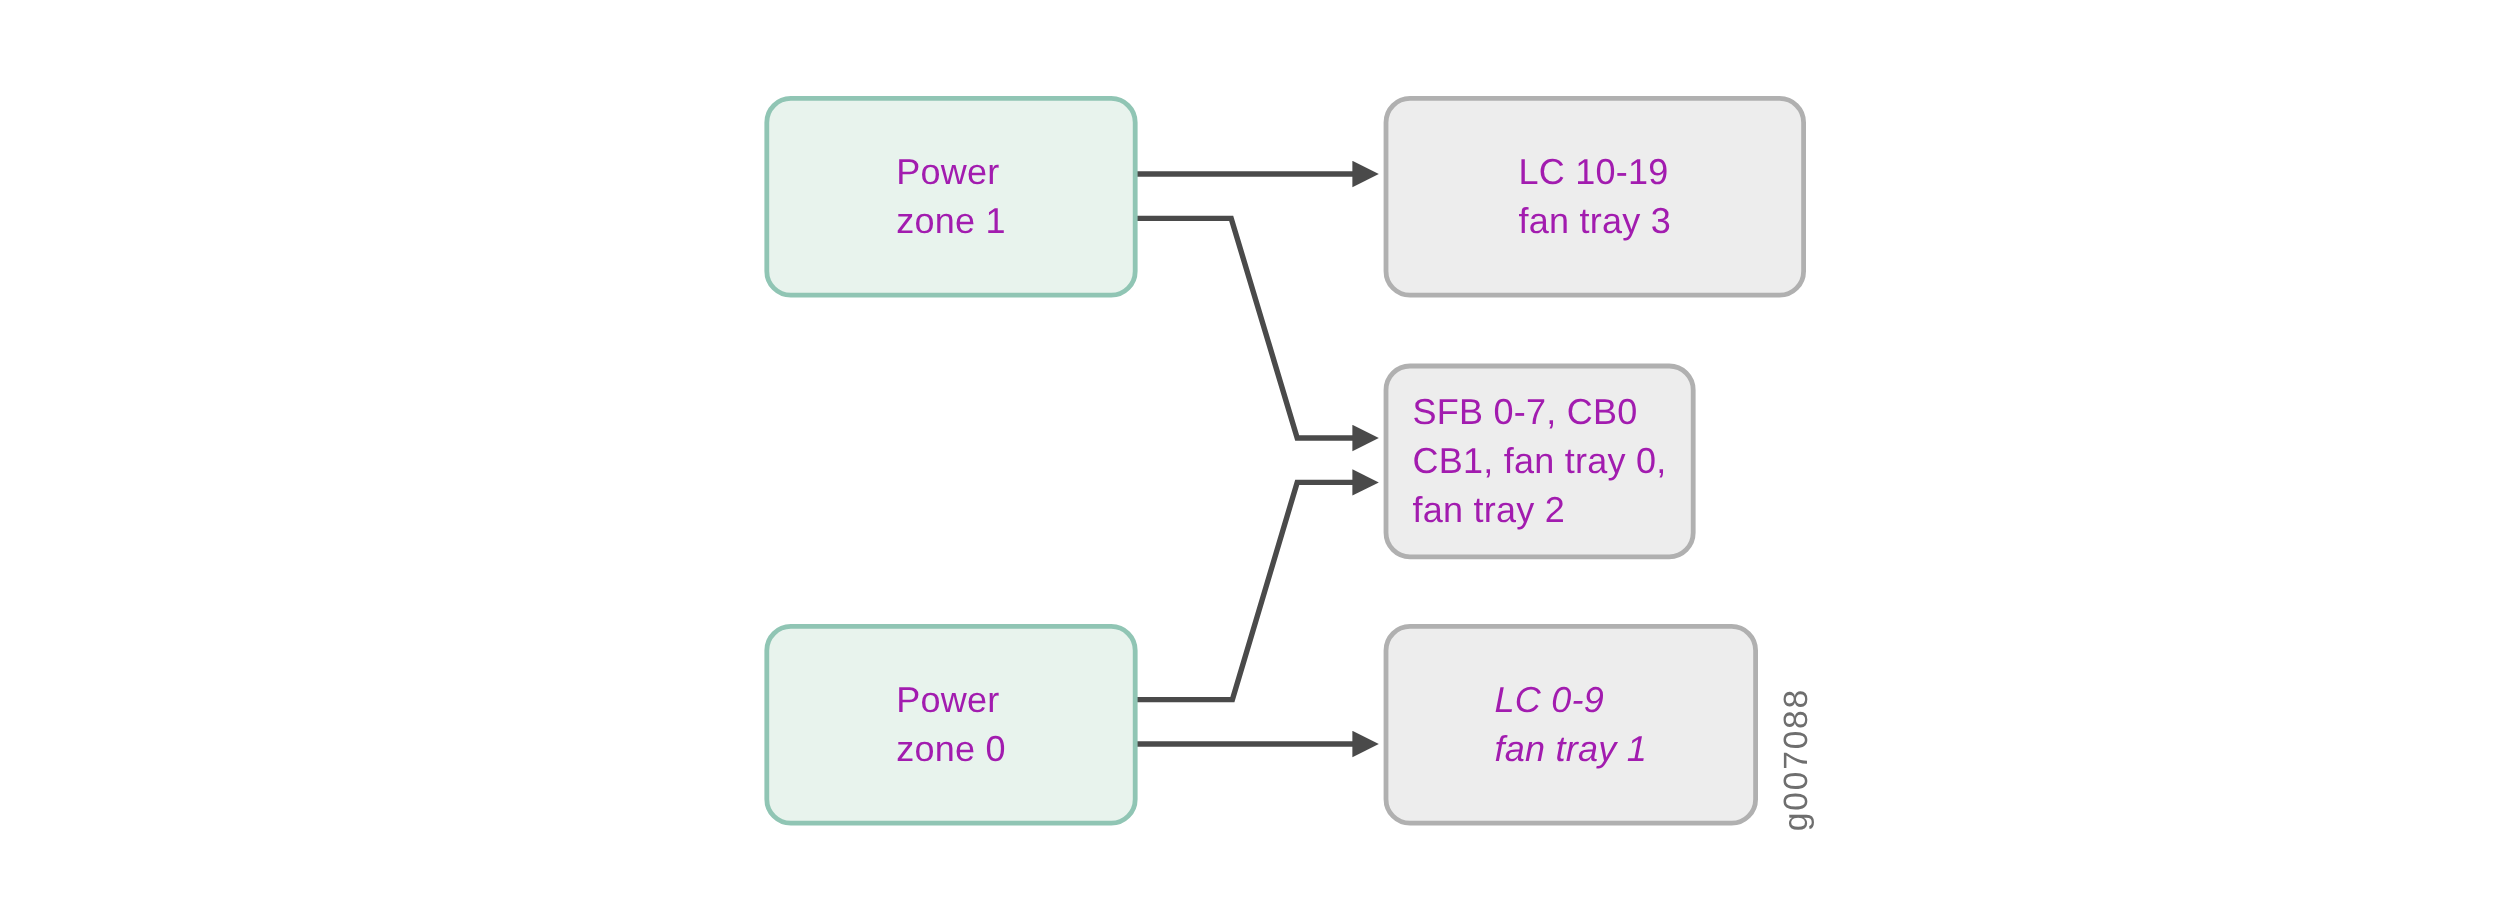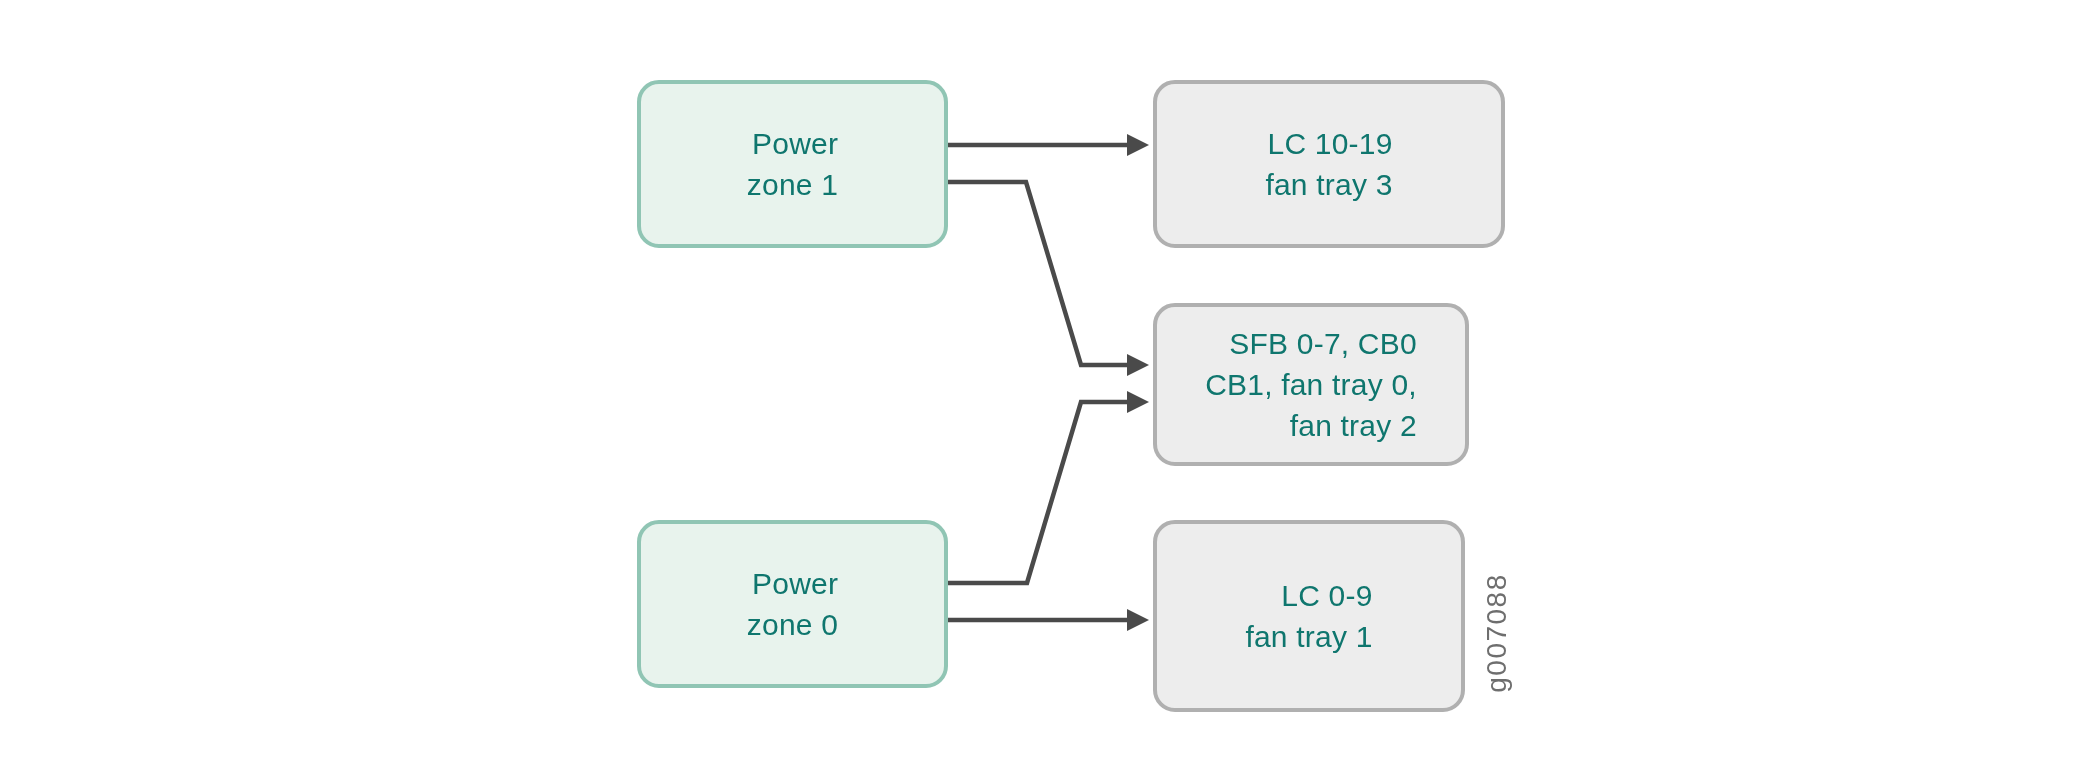--- a/index.html
+++ b/index.html
@@ -21,41 +21,41 @@
     top: 0;
     width: 2100px;
     height: 766px;
   }
   .node {
     position: absolute;
     box-sizing: border-box;
     display: flex;
     align-items: center;
     justify-content: center;
-    text-align: right;
+    text-align: left;
     border-radius: 22px;
     font-size: 30px;
     line-height: 41px;
-    color: #0f766e;
+    color: #a21caf;
     white-space: pre-line;
     letter-spacing: 0.2px;
   }
   .node-power-zone {
     background: #e8f3ed;
     border: 4px solid #90c5b4;
   }
   .node-component {
     background: #ededed;
     border: 4px solid #b0b0b0;
   }
   .pos-pz1 { left: 637px; top: 80px;  width: 311px; height: 168px; }
   .pos-lc10{ left: 1153px;top: 80px;  width: 352px; height: 168px; }
-  .pos-sfb { left: 1153px;top: 303px; width: 316px; height: 163px; }
+  .pos-sfb { left: 1153px;top: 303px; width: 260px; height: 163px; }
   .pos-pz0 { left: 637px; top: 520px; width: 311px; height: 168px; }
-  .pos-lc09{ left: 1153px;top: 520px; width: 312px; height: 192px; }
+  .pos-lc09{ left: 1153px;top: 520px; width: 312px; height: 168px; font-style: italic; }
   .watermark {
     position: absolute;
     left: 1497px;
     top: 633px;
     transform: translate(-50%, -50%) rotate(-90deg);
     color: #6e6e6e;
     font-size: 28px;
     letter-spacing: 1.5px;
     white-space: nowrap;
   }

